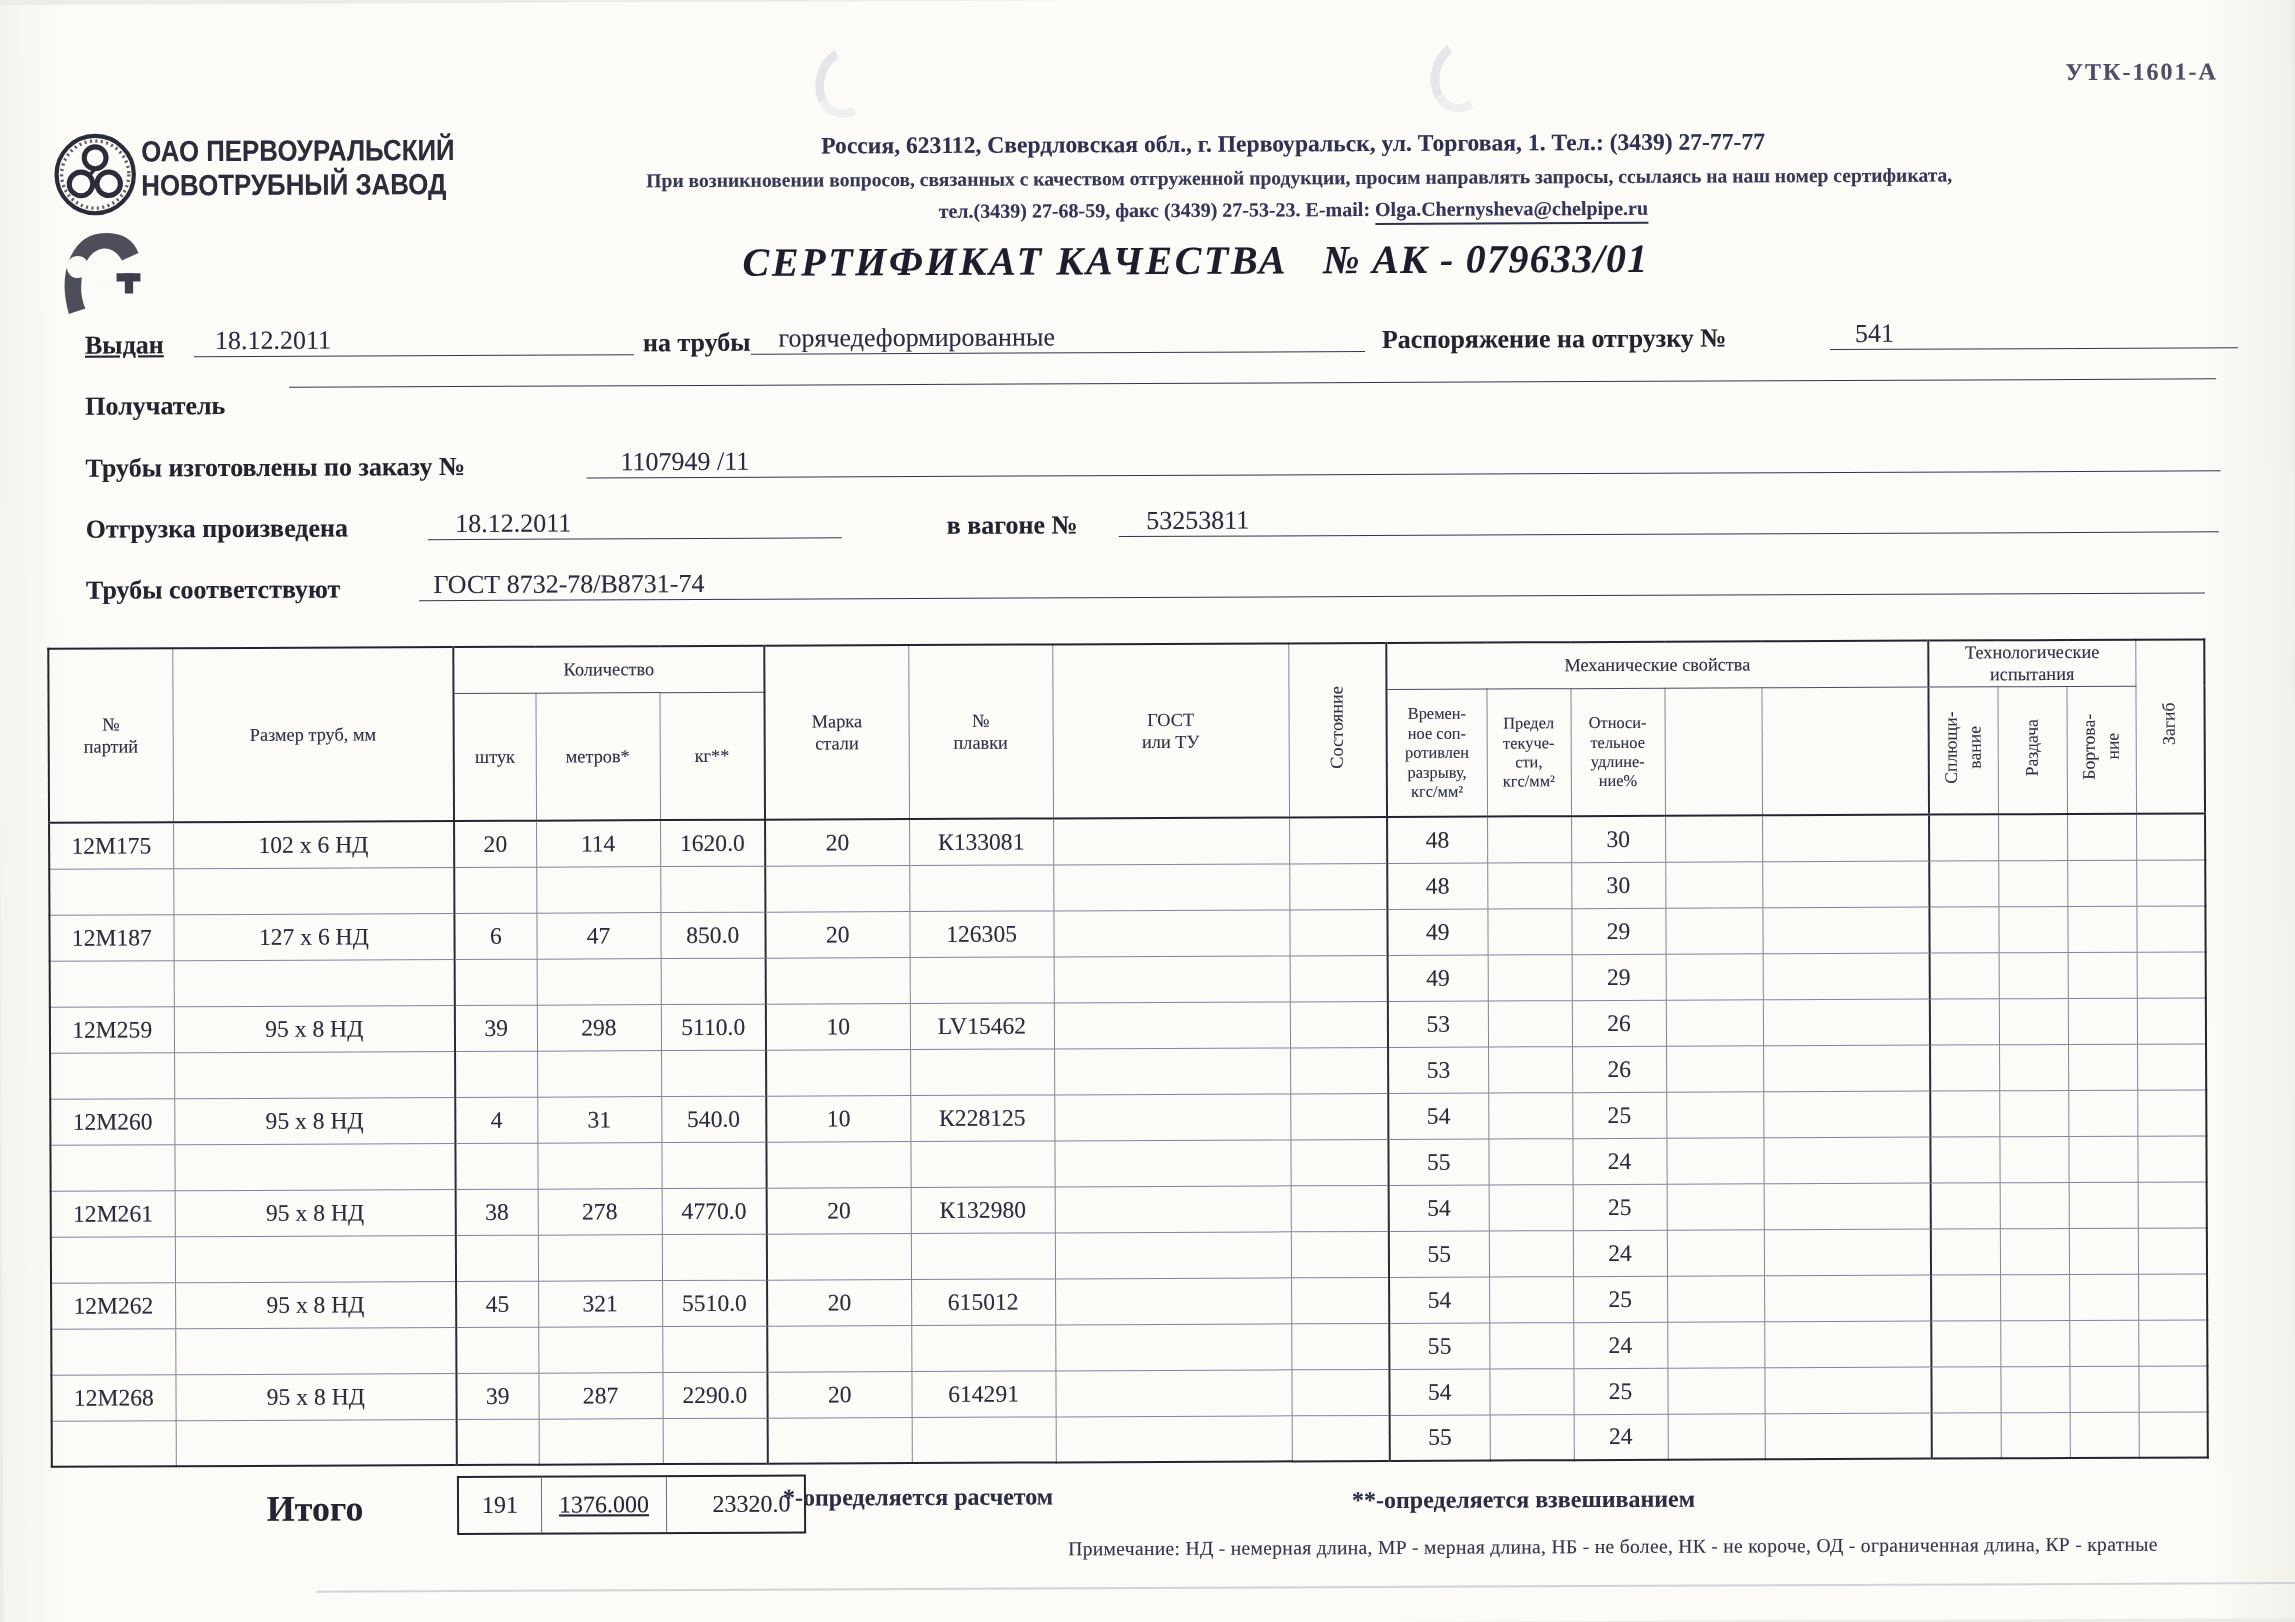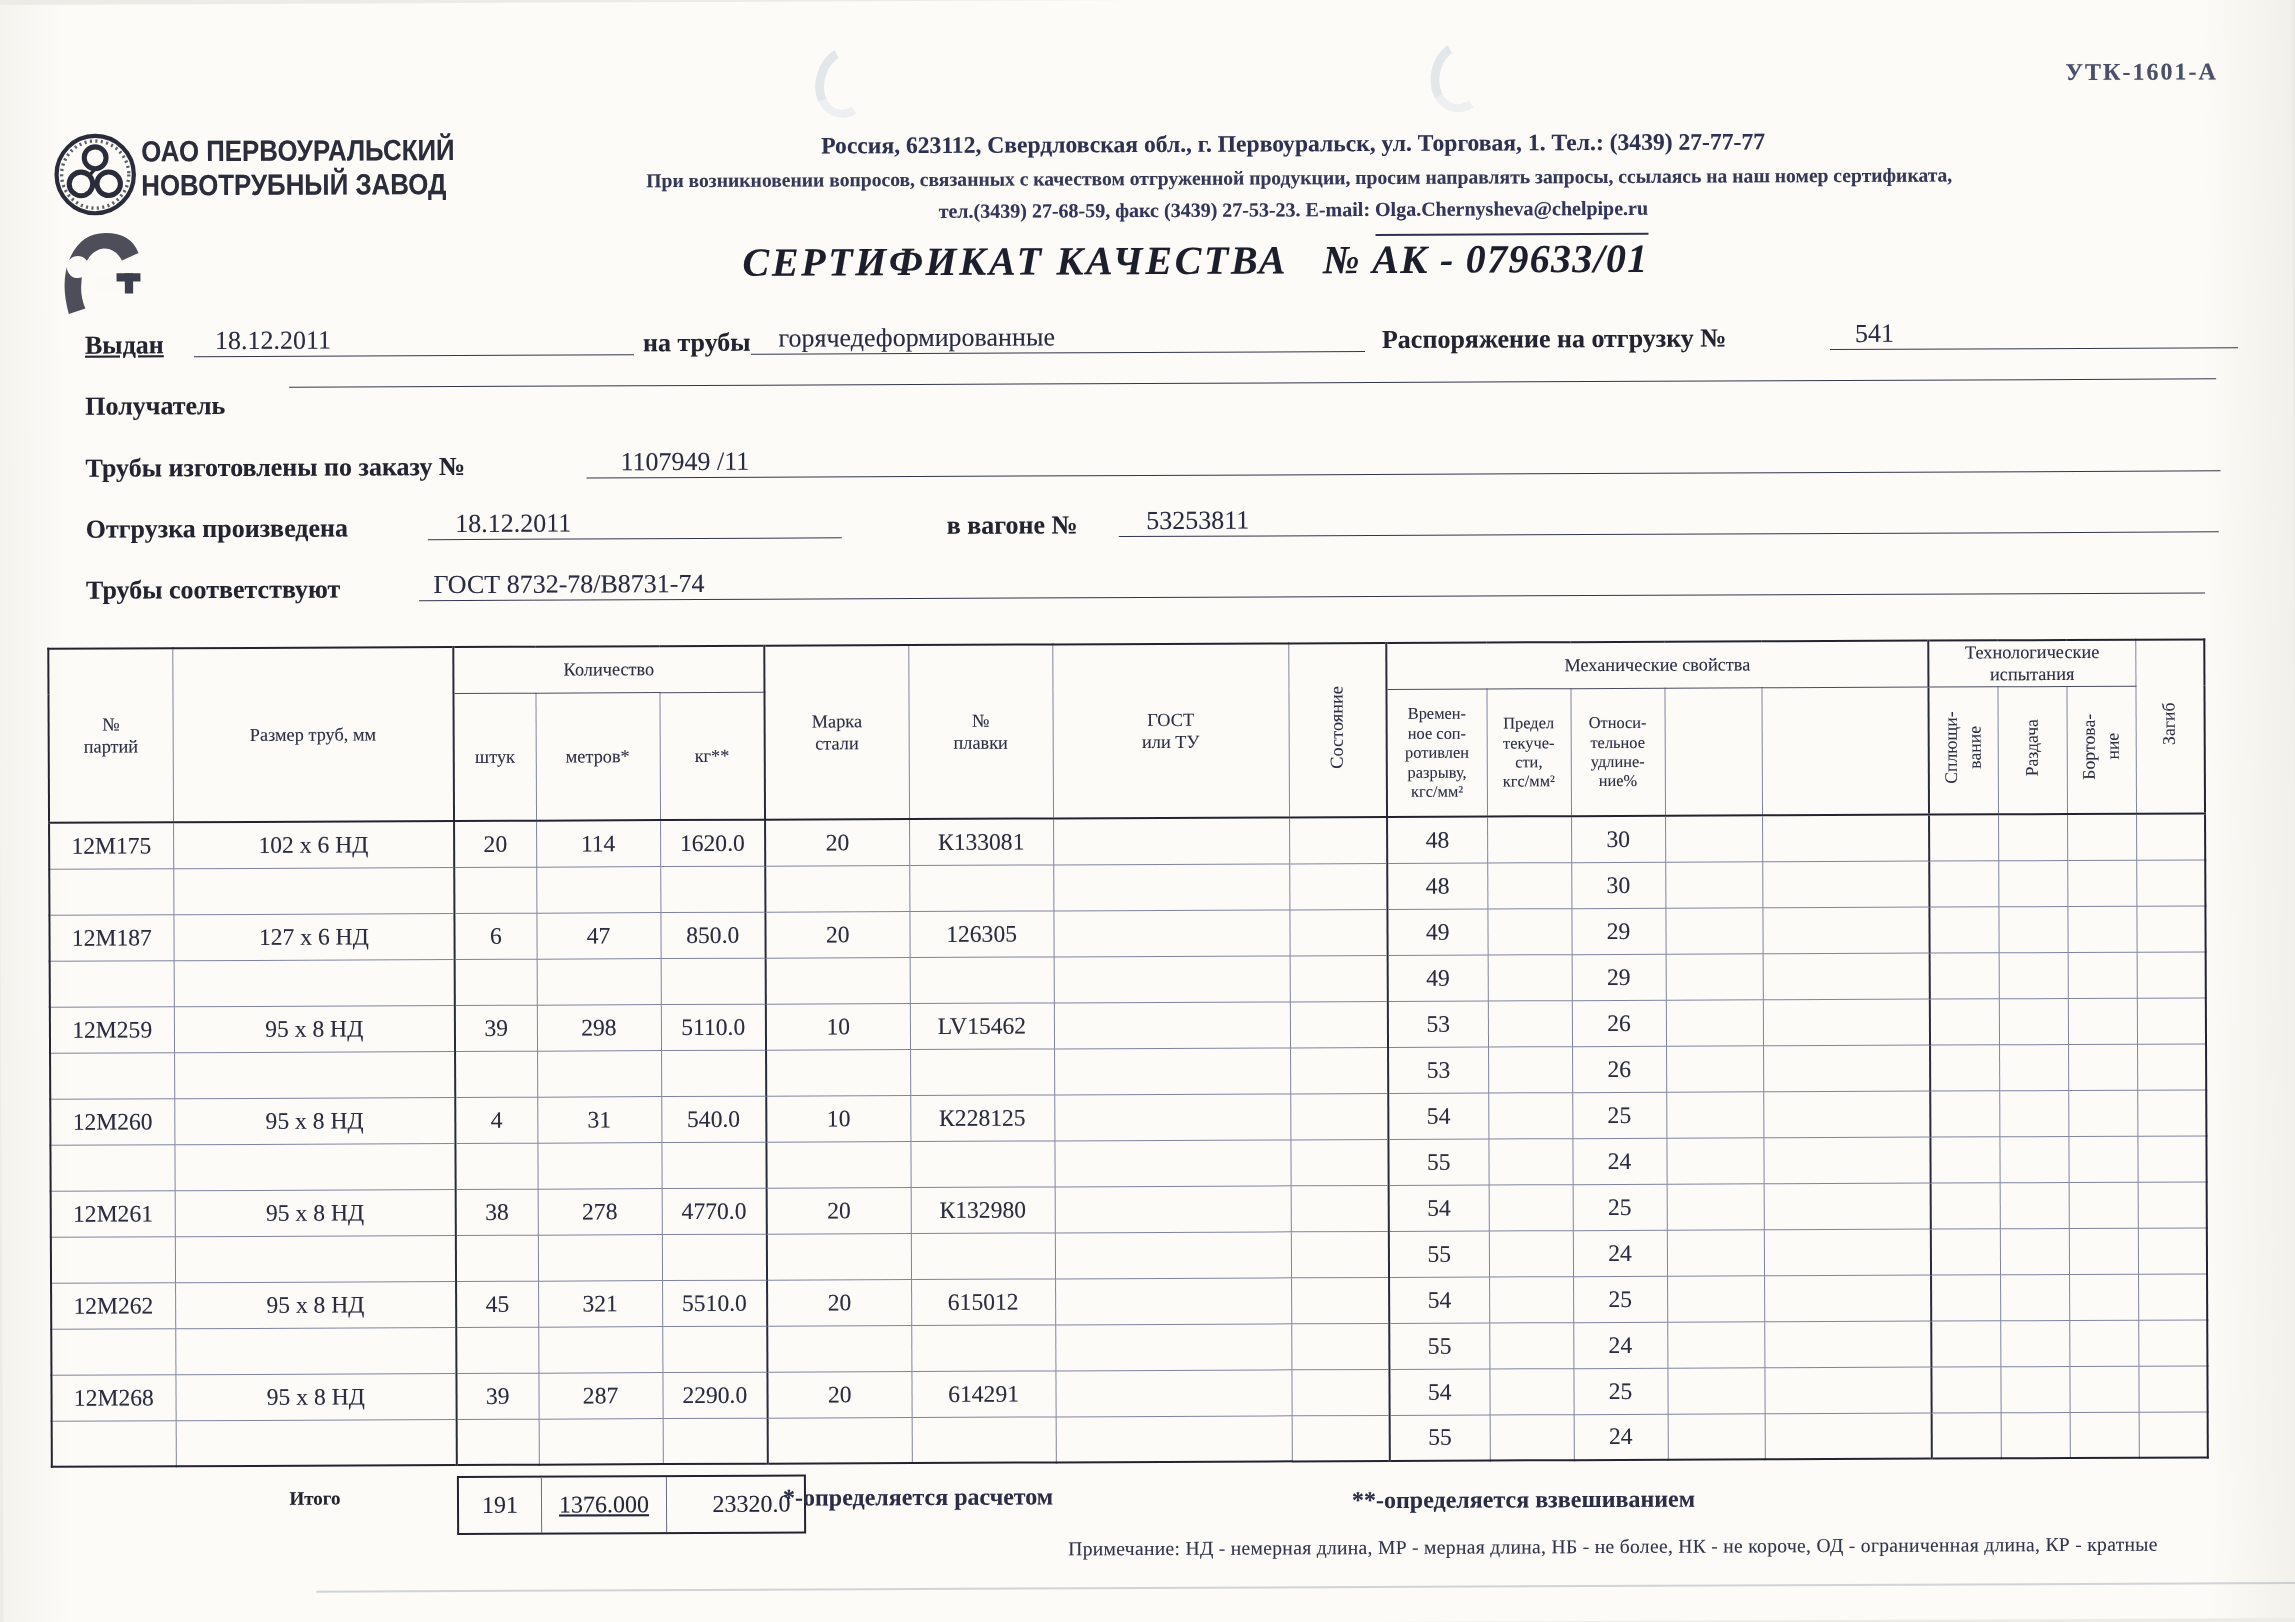--- a/index.html
+++ b/index.html
@@ -18,21 +18,21 @@
   .bottom-line{top:1587px;left:313px;width:1983px;height:2px;background:#b9bdc7;opacity:.65;}
   
   .logo-wrap{top:128px;left:56px;}
   .company{top:130px;left:144px;font-family:"Liberation Sans","DejaVu Sans",sans-serif;
     font-weight:700;font-size:29.4px;line-height:1.16;color:#2c2d3b;transform:scaleX(.88);transform-origin:left top;white-space:nowrap;}
   .rst{top:221px;left:60px;}
   
   .addr1{top:131px;left:576px;width:1440px;text-align:center;font-size:23.6px;font-weight:700;color:#2e3150;}
   .addr2{top:168px;left:510px;width:1584px;text-align:center;font-size:19.6px;font-weight:600;color:#363956;}
   .addr3{top:199px;left:576px;width:1440px;text-align:center;font-size:20px;font-weight:600;color:#33365a;}
-  .email{border-bottom:2px solid #2e3150;padding-bottom:14px;}
+  .email{border-bottom:2px solid #2e3150;padding-bottom:3px;}
   
   .title{top:237px;left:622px;width:1152px;text-align:center;font-size:40px;font-weight:700;font-style:italic;letter-spacing:2.6px;color:#1d1e2b;white-space:nowrap;}
   .title .tnum{margin-left:35px;letter-spacing:1.3px;}
   
   .lbl{font-size:26px;font-weight:700;color:#23242f;white-space:nowrap;}
   .uline{border-bottom:1.6px solid #34364c;font-size:26px;font-weight:500;color:#2a2c42;white-space:nowrap;}
   
   table.cert{position:absolute;left:48px;top:643px;width:2155px;border-collapse:collapse;table-layout:fixed;
     border:2.6px solid #23242f;background:transparent;}
   table.cert th,table.cert td{border:0.7px solid #8184a0;padding:0 2.6px;overflow:hidden;}
@@ -47,21 +47,21 @@
   table.cert tbody tr.bsep td{border-top:1.6px solid #3c3e50;}
   .bl3{border-left:2px solid #2b2c3a !important;}
   .bl2{border-left:1.4px solid #4a4c5e !important;}
   .vt{writing-mode:vertical-rl;transform:rotate(180deg);white-space:pre-line;display:inline-block;
       font-size:17.7px;line-height:1.35;color:#2e3044;}
   
   .totals-box{top:1473px;left:454px;display:flex;border:2px solid #23242f;height:55px;align-items:stretch;}
   .totals-box .tc{display:flex;align-items:center;justify-content:center;font-size:24px;font-weight:500;color:#26273a;}
   .totals-box .tc+.tc{border-left:1px solid #686c86;}
   .tc.c1{width:82px;}.tc.c2{width:124px;text-decoration:underline;}.tc.c3{width:105px;padding-left:32px;}
-  .totals-label{top:1484px;left:230px;width:164px;text-align:center;font-size:19px;font-weight:700;}
+  .totals-label{top:1484px;left:230px;width:164px;text-align:center;font-size:36px;font-weight:700;}
   .fn-calc{top:1483px;left:780px;font-size:24px;font-weight:600;color:#2b2d45;}
   .fn-weigh{top:1488px;left:1349px;font-size:24px;font-weight:600;color:#2b2d45;}
   .fn-note{top:1538px;left:1065px;font-size:19.6px;font-weight:500;color:#34364e;letter-spacing:0.3px;}
 </style>
 </head>
 <body>
 
 <div id="sheet">
 
   <div class="abs arc" style="top:44px;left:819px;transform:rotate(18deg);"></div>

